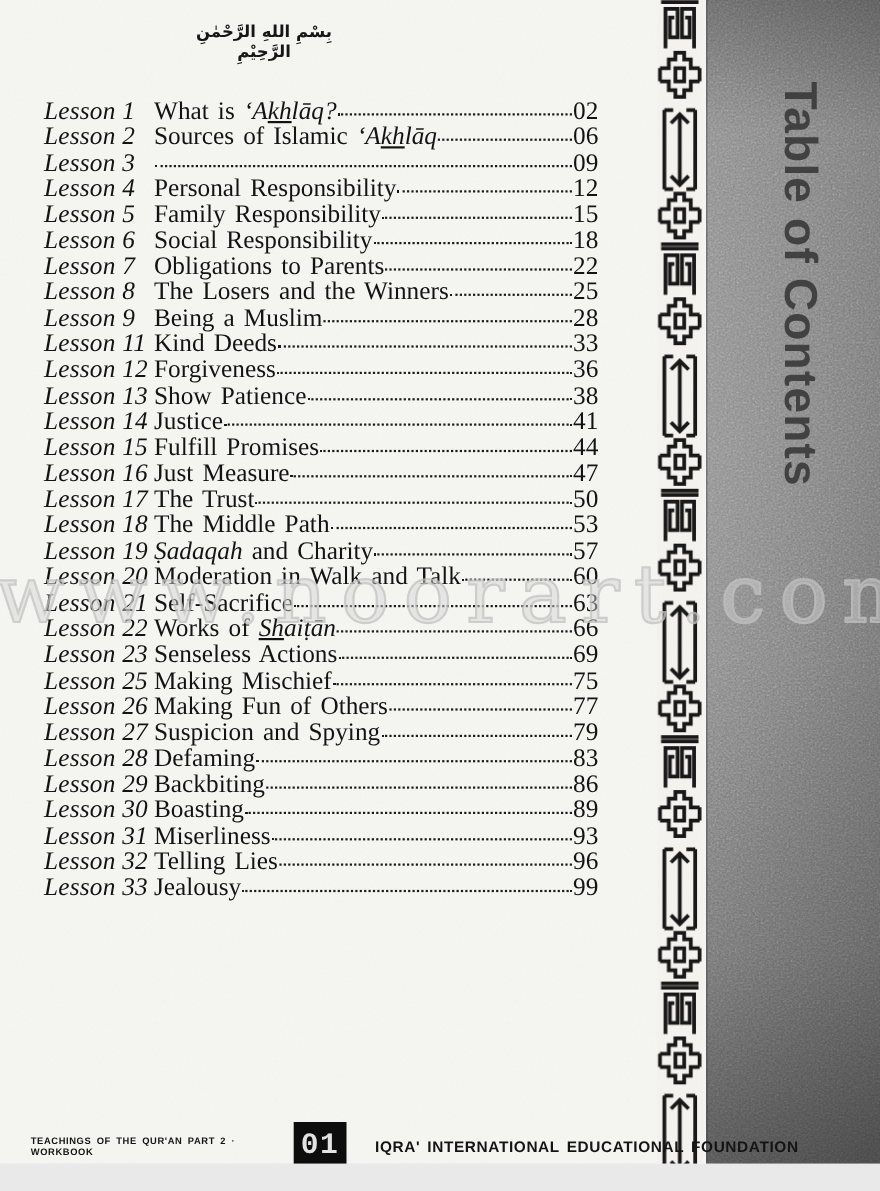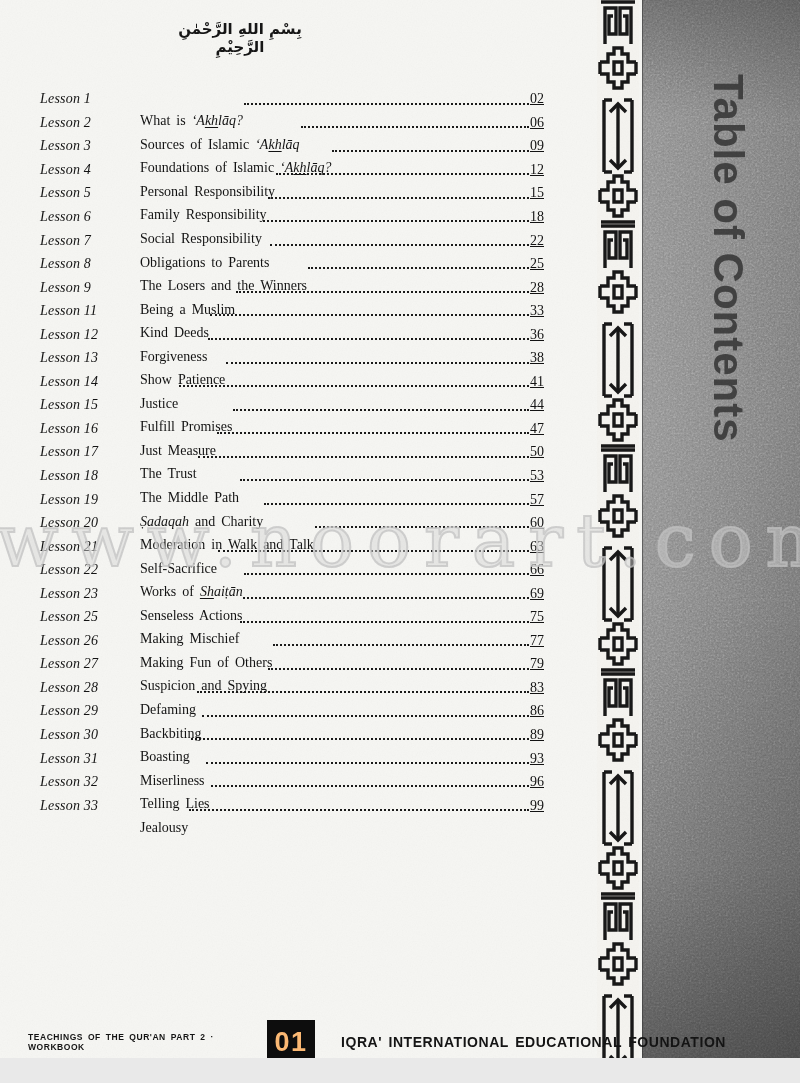--- a/index.html
+++ b/index.html
@@ -14,34 +14,34 @@
   .bismillah {
     position:absolute; top:20px; left:172px; width:136px;
     text-align:center; direction:rtl;
     font-family:"DejaVu Sans",sans-serif;
     font-size:15px; font-weight:bold; color:#161616;
     letter-spacing:0.5px;
   }
 
   
   .toc { position:absolute; top:87px; left:40px; width:504px; z-index:10; }
-  .toc-row { display:flex; align-items:center; height:23.55px; font-size:14px; }
+  .toc-row { display:flex; align-items:flex-end; height:23.55px; font-size:23px; }
   .lesson {
     flex:none; width:100px; font-style:italic;
     letter-spacing:0.2px; line-height:21px;
   }
   .title { flex:none; white-space:nowrap; word-spacing:2.5px; line-height:21px;margin-top:44px; }
   .title .it { font-style:italic; }
   .title .ul { text-decoration:underline; text-underline-offset:2px; }
   .dots {
     flex:1 1 auto; min-width:8px; align-self:flex-end;
     border-bottom:2.6px dotted #1a1a1a;
     margin:0 1px 6px 1px;
   }
-  .pnum { flex:none; line-height:21px;text-decoration:underline; }
+  .pnum { flex:none; line-height:21px; }
 
   
   .border-strip { position:absolute; left:597px; top:0; width:42px; height:1083px; z-index:5; background:#f5f4f0; }
 
   
   .panel {
     position:absolute; left:642px; top:0; width:158px; height:1083px; z-index:4;
     border-left:1px solid rgba(70,70,70,0.45);
     background:
       linear-gradient(180deg, rgba(28,28,28,0.40) 0%, rgba(70,70,70,0.14) 11%,
@@ -75,21 +75,21 @@
   .footer {
     position:absolute; left:28px; top:1020px; z-index:10;
     display:flex; align-items:center;
     font-family:"Liberation Sans","DejaVu Sans",sans-serif;
     font-weight:bold; color:#141414;
   }
   .f-left  { flex:none; width:239px; font-size:8.5px; letter-spacing:0.55px; word-spacing:2px; }
   .f-box   {
     flex:none; width:48px; height:44px; background:#0d0d0d;
     display:flex; align-items:center; justify-content:center;
-    color:#fdba74; font-size:27px; letter-spacing:1.5px;
+    color:#e5e5e5; font-size:27px; letter-spacing:1.5px;font-family:Liberation Mono, monospace;
   }
   .f-right { flex:none; margin-left:26px; font-size:14px; letter-spacing:0.55px; word-spacing:2px; }
 </style>
 </head>
 <body>
 
 <div class="page">
 
   <div class="bismillah">بِسْمِ اللهِ الرَّحْمٰنِ الرَّحِيْمِ</div>
 
@@ -103,21 +103,20 @@
 
     <div class="toc-row">
       <span class="lesson">Lesson 2</span>
       <span class="title"><span>Sources of Islamic </span><span class="it">‘A</span><span class="it ul">kh</span><span class="it">lāq</span></span>
       <span class="dots"></span>
       <span class="pnum">06</span>
     </div>
 
     <div class="toc-row">
       <span class="lesson">Lesson 3</span>
-      <span class="title"><span>Foundations of Islamic </span><span class="it">‘A</span><span class="it ul">kh</span><span class="it">lāq?</span></span>
       <span class="dots"></span>
       <span class="pnum">09</span>
     </div>
 
     <div class="toc-row">
       <span class="lesson">Lesson 4</span>
       <span class="title"><span>Personal Responsibility</span></span>
       <span class="dots"></span>
       <span class="pnum">12</span>
     </div>

